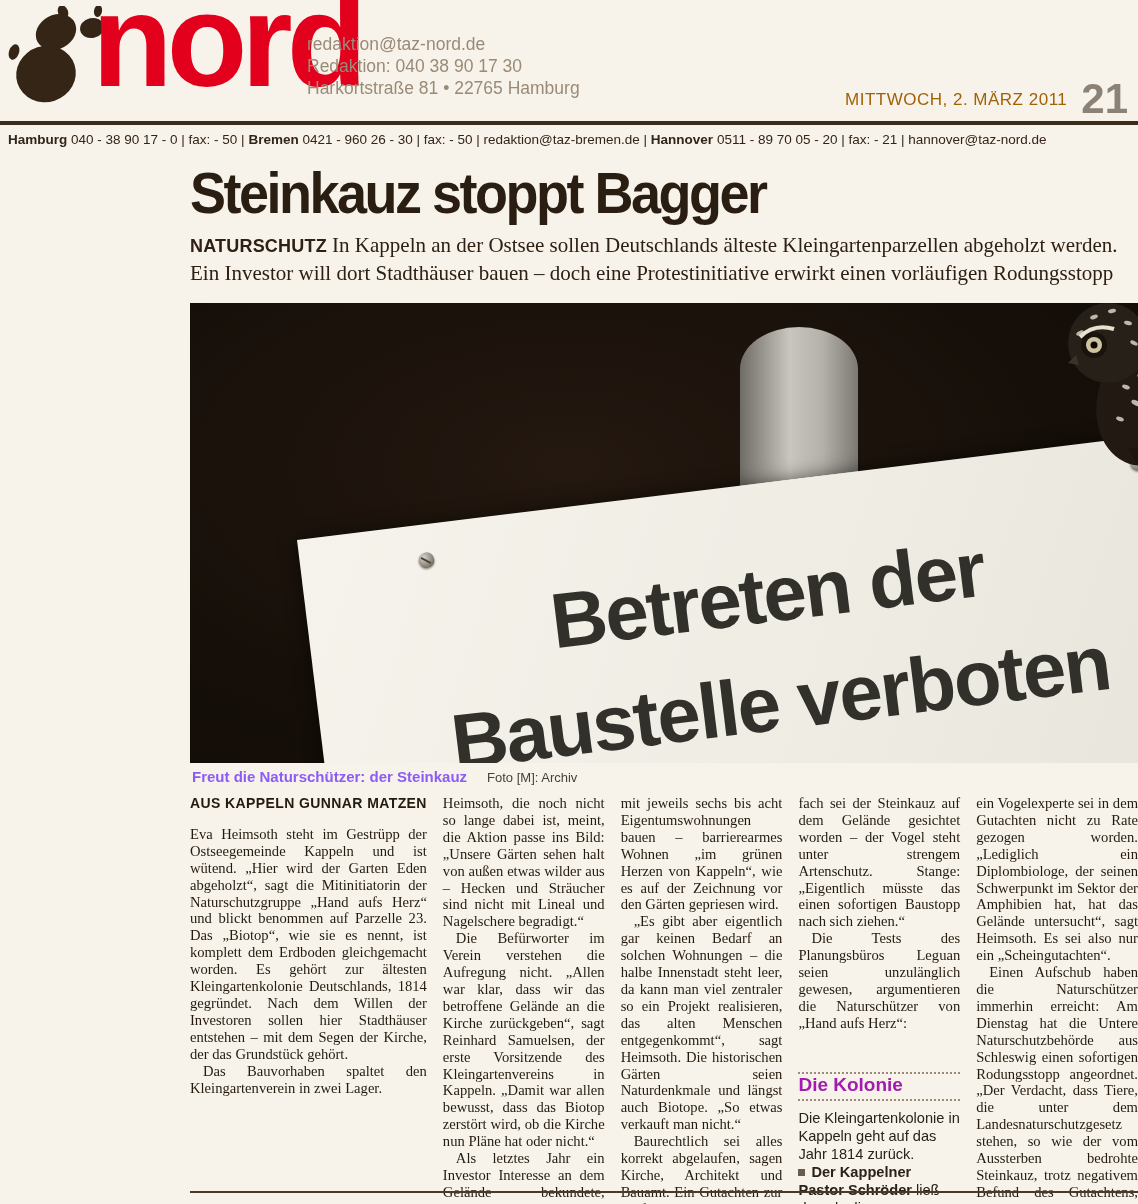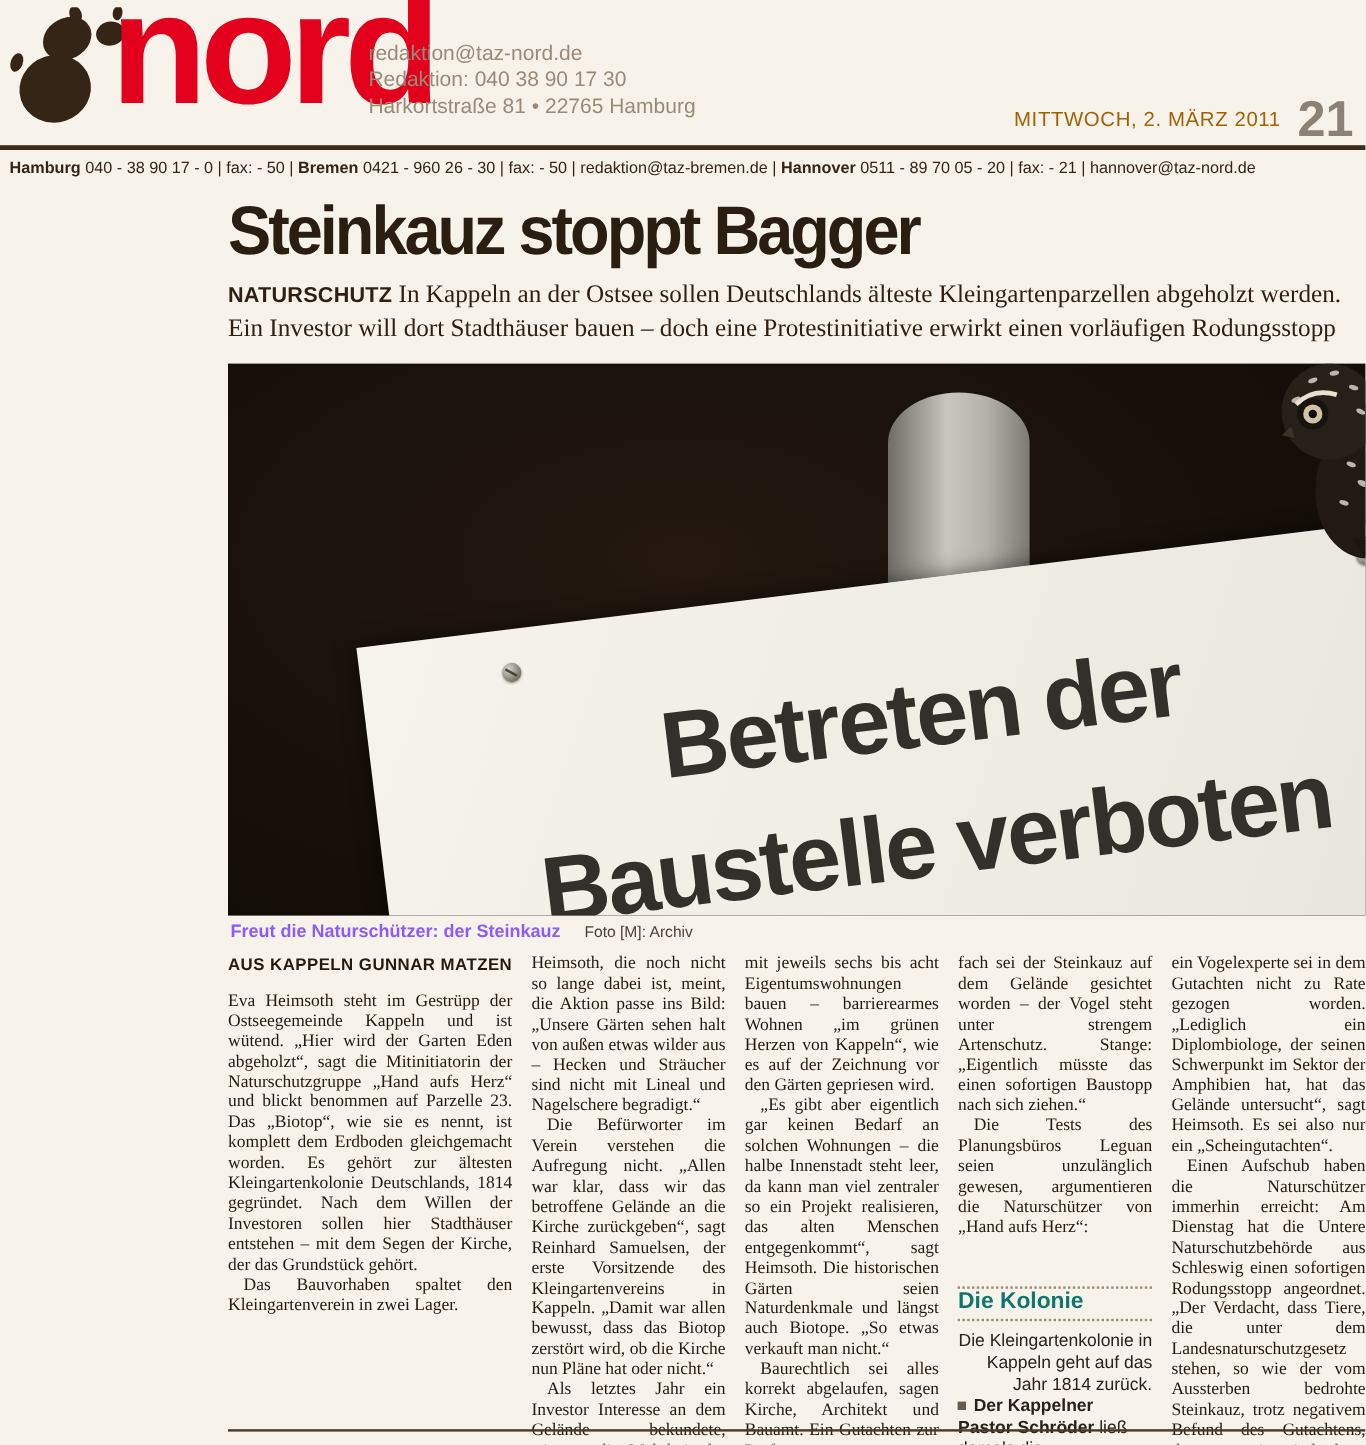--- a/index.html
+++ b/index.html
@@ -89,25 +89,25 @@
   .col p.ind{text-indent:13px;}
   .col p + p{margin-top:0;}
   .byline{
     font-family:"Liberation Sans",sans-serif;font-weight:bold;font-size:14px;
     letter-spacing:.4px;margin-bottom:14px;white-space:nowrap;
   }
   
   .infobox{margin-top:14px;font-family:"Liberation Sans",sans-serif;text-align:left;}
   .infobox-title{
     border-top:2px dotted #9a8a78;border-bottom:2px dotted #9a8a78;
-    font-weight:bold;font-size:19px;color:#0f766e;
+    font-weight:bold;font-size:19px;color:#a21caf;
     padding:3px 0 5px 0;margin-bottom:8px;margin-top:40px;
   }
   .infobox-body{font-size:14.6px;line-height:18px;color:#2a2118;}
-  .infobox-intro{margin:0 0 2px 0;text-align:right;}
+  .infobox-intro{margin:0 0 2px 0;}
   .infobox ul{list-style:none;margin:0;padding:0;}
   .infobox li{margin:0;}
   .sq{
     display:inline-block;width:7px;height:7px;background:#6b5b4b;
     margin-right:6px;position:relative;top:-1px;
   }
   
   .bottom-rule{position:absolute;left:190px;top:1191px;width:948px;border-top:2px solid #4a3a2c;}
 </style>
 </head>

